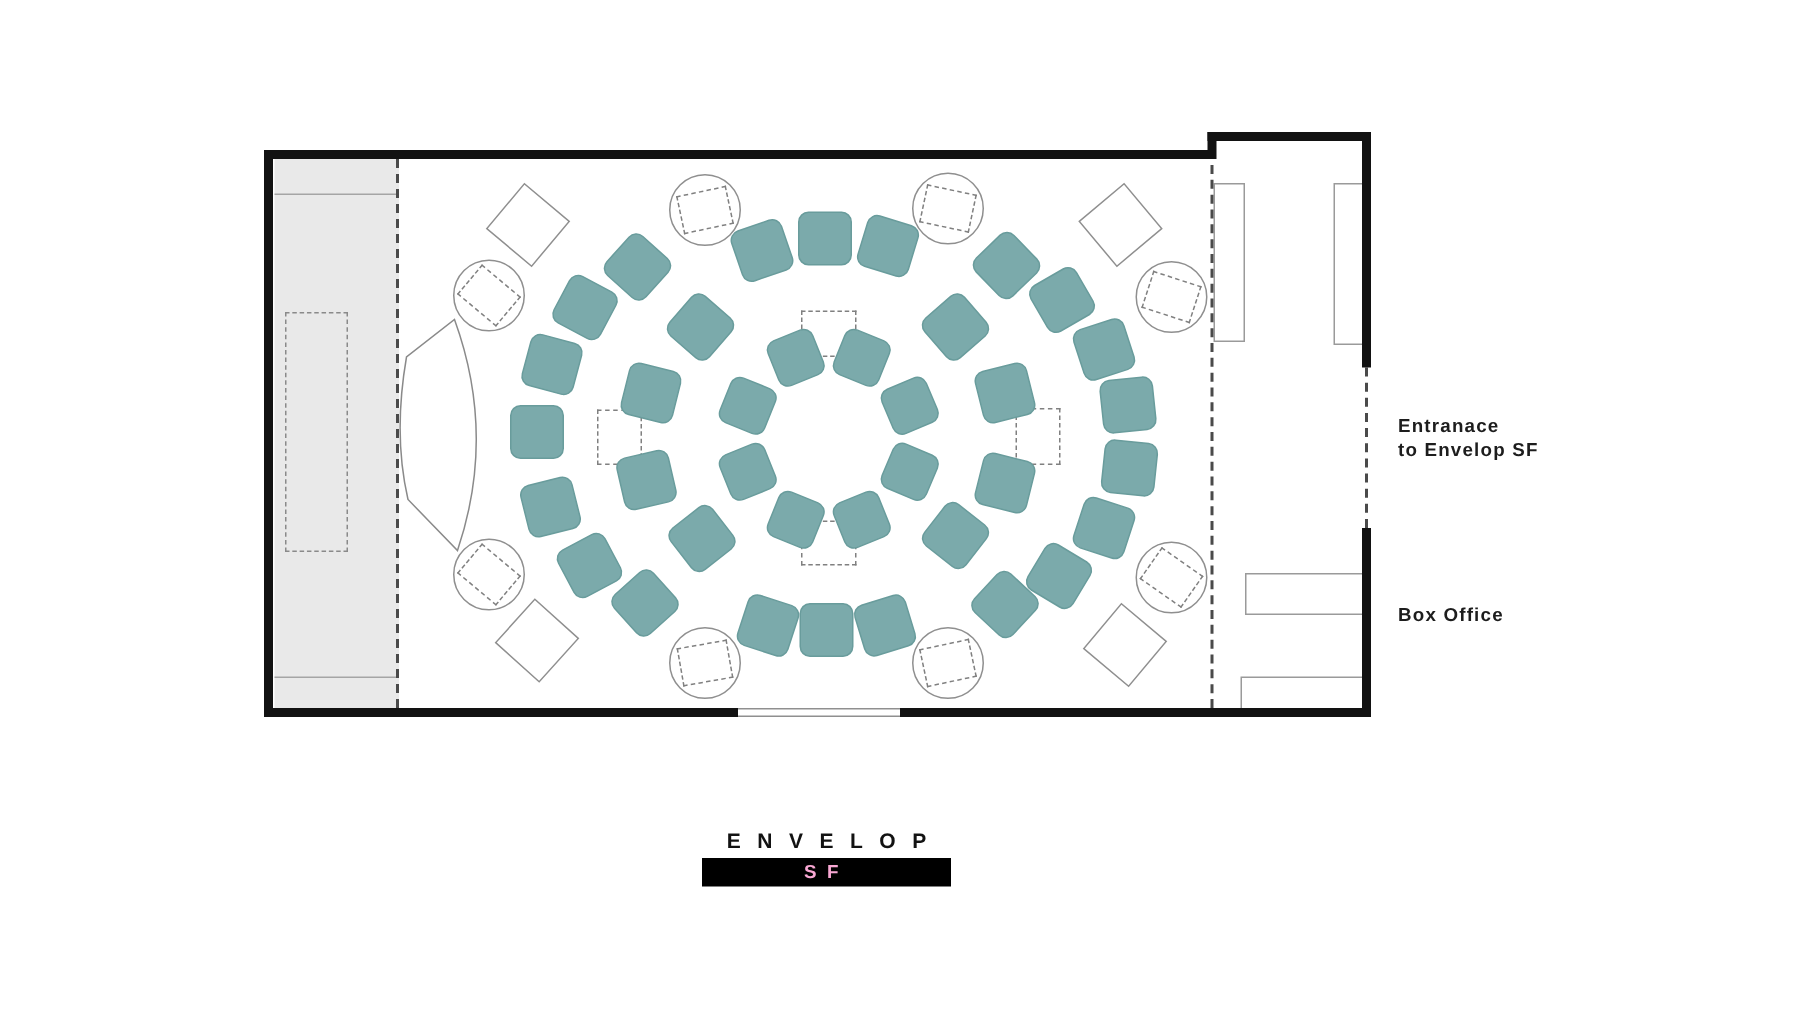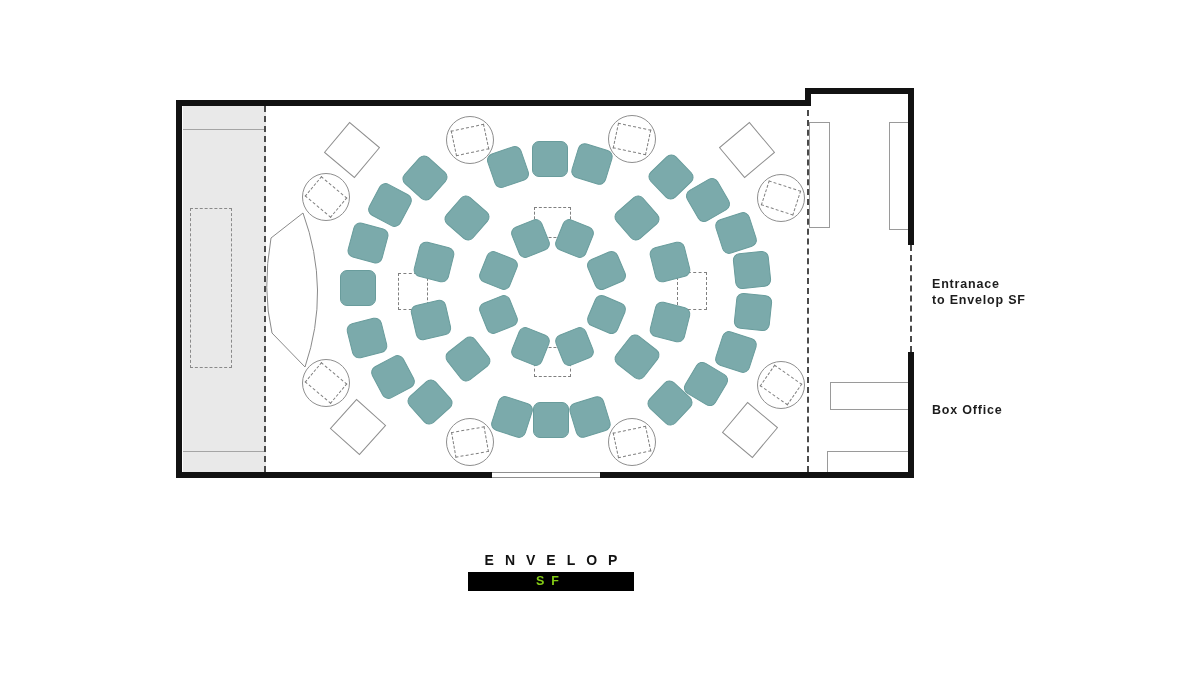--- a/index.html
+++ b/index.html
@@ -16,21 +16,21 @@
         border-radius:7px;box-sizing:border-box;}
   .circle-marker{position:absolute;border:1px solid #8f8f8f;border-radius:50%;box-sizing:border-box;
         display:flex;align-items:center;justify-content:center;background:transparent;}
   .circle-marker .dash-rect{width:34px;height:26px;border:1px dashed #808080;box-sizing:border-box;}
   .diamond{position:absolute;background:#fff;border:1px solid #8f8f8f;box-sizing:border-box;}
   .marker{position:absolute;border:1px dashed #808080;box-sizing:border-box;}
   .lobby-rect{position:absolute;border:1px solid #9a9a9a;background:#fff;box-sizing:border-box;}
   .plan-label{position:absolute;color:#1d1d1d;font-size:12.5px;font-weight:600;letter-spacing:0.8px;line-height:16px;}
   .logo{position:absolute;left:468px;top:540px;width:166px;text-align:center;margin-top:12px;}
   .logo-text{display:block;color:#121212;font-size:14px;font-weight:bold;letter-spacing:11px;margin-right:-11px;}
-  .logo-badge{display:block;margin-top:4px;height:19px;line-height:19px;background:#000;color:#84cc16;
+  .logo-badge{display:block;margin-top:4px;height:19px;line-height:19px;background:#000;color:#f9a8d4;
         font-size:12.5px;font-weight:bold;letter-spacing:7px;}
   svg.screen-svg{position:absolute;left:0;top:0;pointer-events:none;}
 </style>
 </head>
 <body>
 
 <div class="canvas" style="--seat: #7baaab; --seat_border: #699c9c; --wall: #121212; --stage: #e9e9e9;">
 
   <div class="stage" style="left:183px;top:106px;width:83px;height:366px;"></div>
   <div class="stage-line" style="left:183px;top:129px;width:83px;"></div>

